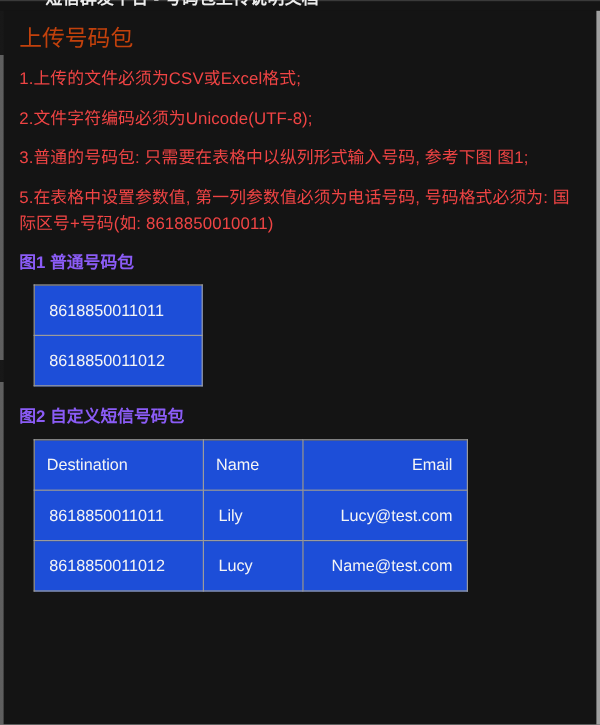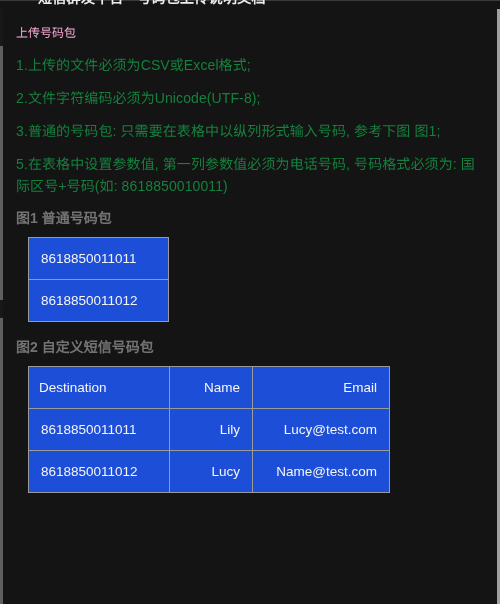--- a/index.html
+++ b/index.html
@@ -85,43 +85,43 @@
     position: absolute;
     left: 0;
     top: 9px;
     width: 500px;
     height: 595px;
     padding: 14px 14px 0 16px;
     box-sizing: border-box;
   }
 
   .doc-title {
-    font-size: 12px;
+    font-size: 19px;
     line-height: 20px;
-    color: #f9a8d4;
+    color: #c2410c;
     margin: 0 0 11px 0;
     font-weight: 400;
   }
 
   .rule-line {
     font-size: 14px;
     line-height: 22px;
-    color: #15803d;
+    color: #ef4444;
     margin: 0 0 11px 0;
     font-weight: 400;
     letter-spacing: .1px;
   }
   .rule-line.wrap {
     white-space: normal;
   }
 
   .fig-caption {
     font-size: 14px;
     line-height: 20px;
-    color: #737373;
+    color: #8b5cf6;
     font-weight: 700;
     margin: 3px 0 9px 0;
   }
 
   table.grid {
     border-collapse: collapse;
     margin: 0 0 0 12px;
     background: #1a1a1a;
   }
   table.grid td,
@@ -141,21 +141,21 @@
     padding-left: 10px;
   }
 
   
   #table-plain td { min-width: 115px; }
 
   
   #table-custom th:nth-child(1),
   #table-custom td:nth-child(1) { min-width: 116px; }
   #table-custom th:nth-child(2),
-  #table-custom td:nth-child(2) { min-width: 58px; text-align: right; }
+  #table-custom td:nth-child(2) { min-width: 58px; }
   #table-custom th:nth-child(3),
   #table-custom td:nth-child(3) { min-width: 112px; text-align: right; }
 
   .spacer-sm { height: 12px; }
 </style>
 </head>
 <body>
 
 <div id="app">
 

